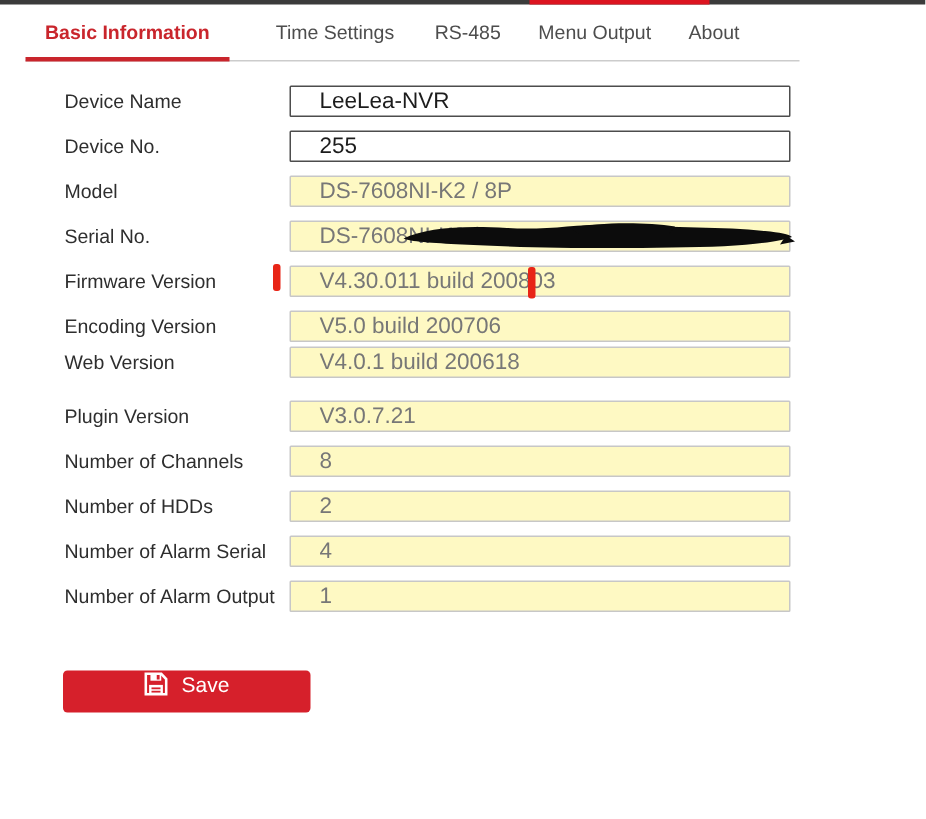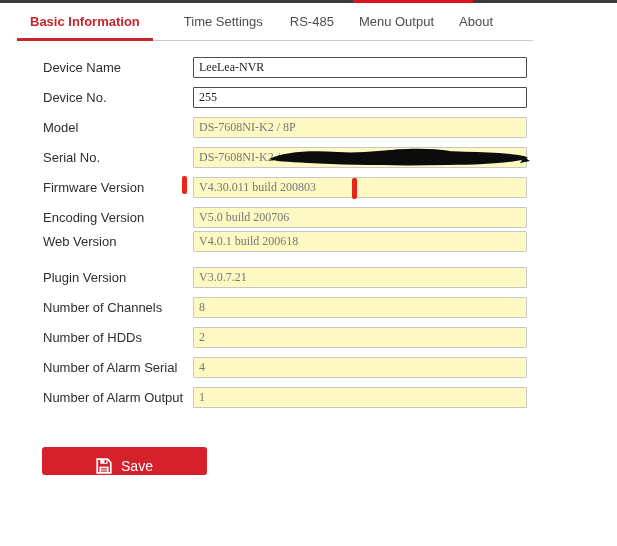--- a/index.html
+++ b/index.html
@@ -34,40 +34,40 @@
 
   
   .form{position:absolute;left:0;top:0;width:521px;height:546px;}
   .row{position:absolute;left:0;width:617px;height:22px;}
   .flabel{
     position:absolute;left:43px;top:0;height:21px;line-height:21px;
     font-size:13px;color:#2e2e2e;white-space:nowrap;
   }
   .fin{
     position:absolute;left:193px;top:0;width:334px;height:21px;
-    box-sizing:border-box;padding:0 5px;border-radius:1px;
-    font-family:Liberation Serif, serif;font-size:12px;
+    box-sizing:border-box;padding:0 19px;border-radius:1px;
+    font-family:Liberation Sans, sans-serif;font-size:15px;
     outline:none;
   }
   .fin.editable{border:1px solid #4d4d4d;background:#ffffff;color:#1c1c1c;}
   .fin.readonly{border:1px solid #c7c7c7;background:#fef9c3;color:#777777;}
 
   
   .scribble{position:absolute;left:250px;top:0;width:280px;height:21px;}
 
   
   .red-mark{position:absolute;background:#e82517;border-radius:2px;}
   .red-mark-1{left:182px;top:-1px;width:5px;height:18px;}
   .red-mark-2{left:352px;top:1px;width:5px;height:21px;}
 
   
   .save-btn{
     position:absolute;left:42px;top:447px;width:165px;height:28px;
     background:#d6202b;border:none;border-radius:3px;cursor:pointer;
-    display:flex;align-items:flex-end;justify-content:center;gap:9px;
+    display:flex;align-items:flex-start;justify-content:center;gap:9px;
     color:#ffffff;font-family:"Liberation Sans","DejaVu Sans",sans-serif;
     font-size:14px;
   }
   .save-icon{display:inline-flex;width:16px;height:16px;}
 </style>
 </head>
 <body>
 
 <div class="page">
 

